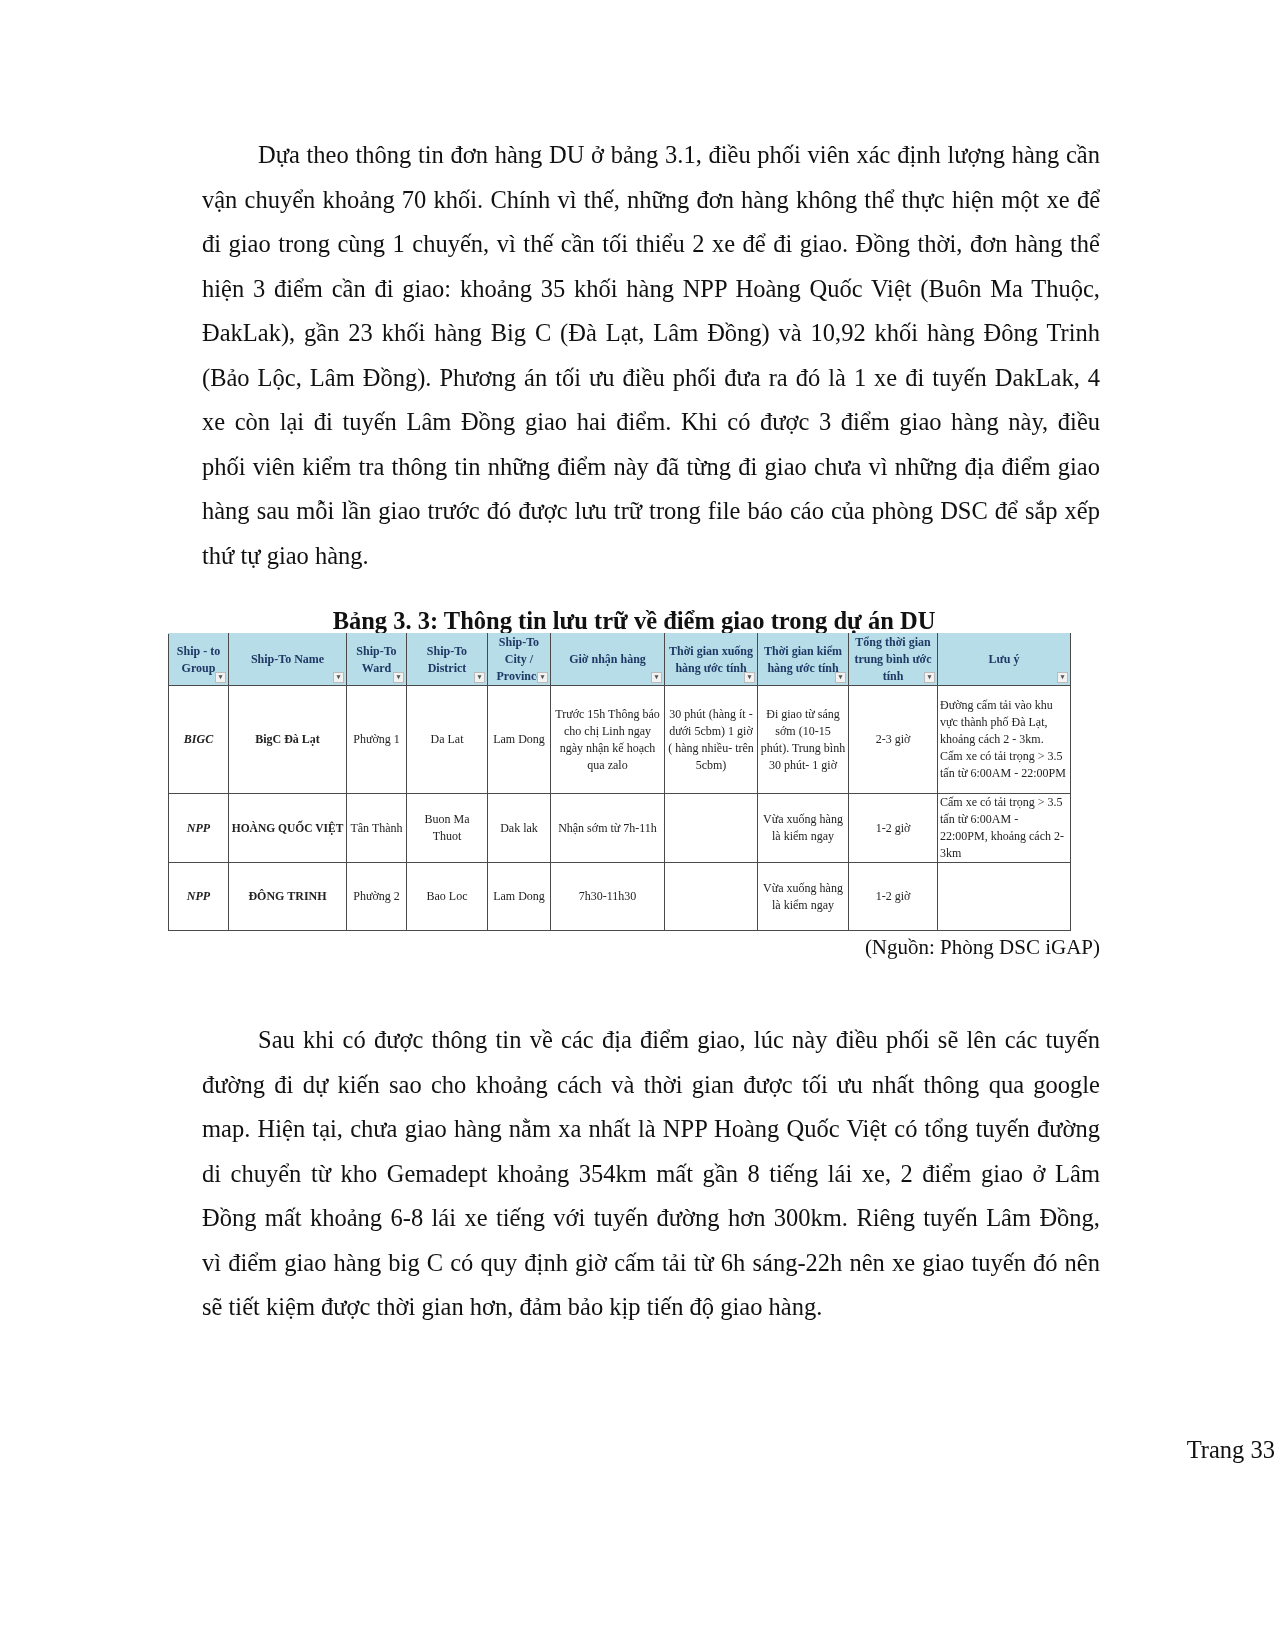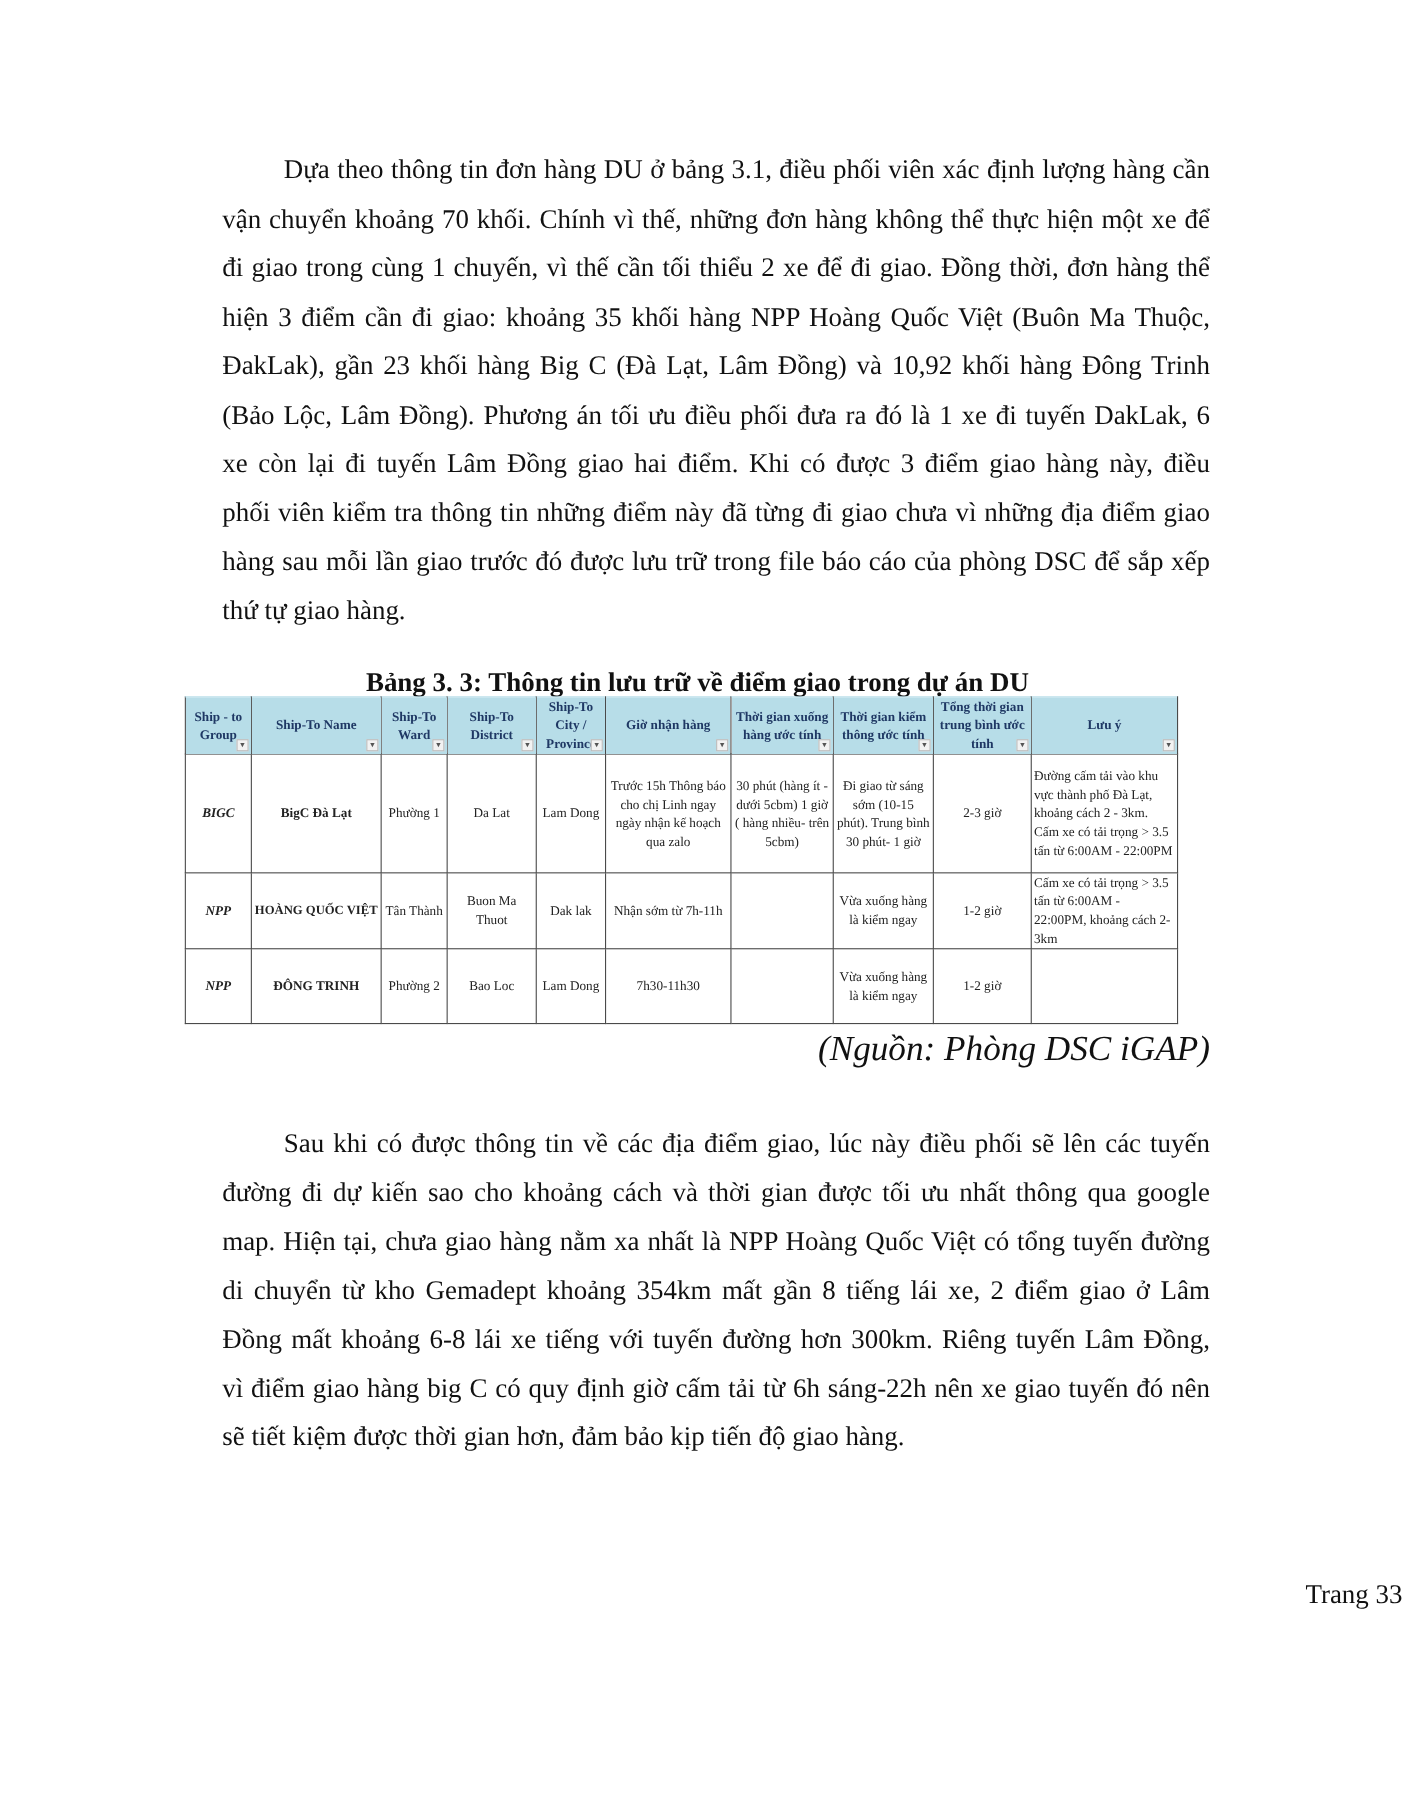--- a/index.html
+++ b/index.html
@@ -7,21 +7,21 @@
          font-family: "Liberation Serif", serif; color: #111; }
   .para { position: absolute; left: 168px; width: 932px; font-size: 24.5px;
           line-height: 44.5px; text-align: justify; margin: 0; }
   .para .indent { display: inline-block; width: 56px; }
   .para-line { display: block; text-align: justify; text-align-last: justify; white-space: nowrap; margin-left: 34px; }
   .para-line.last { text-align-last: left; }
   #p1 { top: 133px; }
   #p2 { top: 1018px; }
   .caption { position: absolute; top: 583px; left: 168px; width: 932px; text-align: center;
              font-weight: bold; font-size: 24.5px; margin-top: 24px; }
-  .source { position: absolute; top: 935px; right: 175px; font-style: italic; font-size: 32px; }
+  .source { position: absolute; top: 935px; right: 175px; font-size: 21px; }
   .page-num { position: absolute; top: 1436px; left: 0; width: 1275px; text-align: right; font-size: 24.5px; }
   table.t { position: absolute; top: 633px; left: 168px; border-collapse: collapse;
             font-size: 12px; line-height: 17px; table-layout: fixed; }
   table.t th { background: #b7dde8; color: #1f3864; font-weight: bold; border: 1px solid #4a4a4a;
                border-top: 1px solid #b7dde8; height: 48px; padding: 0 3px; position: relative; text-align: center; vertical-align: middle; }
   table.t td { border: 1px solid #4a4a4a; text-align: center; vertical-align: middle; padding: 0 2px; color: #222; }
   table.t td.group { font-weight: bold; font-style: italic; }
   table.t td.name { font-weight: bold; }
   table.t td.note { text-align: left; }
   .dd { position: absolute; right: 2px; bottom: 2px; width: 9px; height: 9px; background: #f2f2f2;
@@ -32,21 +32,21 @@
 </style>
 </head>
 <body>
 
 <div class="para" id="p1">
   <span class="para-line"><span class="indent"></span><span>Dựa theo thông tin đơn hàng DU ở bảng 3.1, điều phối viên xác định lượng hàng cần</span></span>
   <span class="para-line">vận chuyển khoảng 70 khối. Chính vì thế, những đơn hàng không thể thực hiện một xe để</span>
   <span class="para-line">đi giao trong cùng 1 chuyến, vì thế cần tối thiểu 2 xe để đi giao. Đồng thời, đơn hàng thể</span>
   <span class="para-line">hiện 3 điểm cần đi giao: khoảng 35 khối hàng NPP Hoàng Quốc Việt (Buôn Ma Thuộc,</span>
   <span class="para-line">ĐakLak), gần 23 khối hàng Big C (Đà Lạt, Lâm Đồng) và 10,92 khối hàng Đông Trinh</span>
-  <span class="para-line">(Bảo Lộc, Lâm Đồng). Phương án tối ưu điều phối đưa ra đó là 1 xe đi tuyến DakLak, 6</span>
+  <span class="para-line">(Bảo Lộc, Lâm Đồng). Phương án tối ưu điều phối đưa ra đó là 1 xe đi tuyến DakLak, 4</span>
   <span class="para-line">xe còn lại đi tuyến Lâm Đồng giao hai điểm. Khi có được 3 điểm giao hàng này, điều</span>
   <span class="para-line">phối viên kiểm tra thông tin những điểm này đã từng đi giao chưa vì những địa điểm giao</span>
   <span class="para-line">hàng sau mỗi lần giao trước đó được lưu trữ trong file báo cáo của phòng DSC để sắp xếp</span>
   <span class="para-line last">thứ tự giao hàng.</span>
 </div>
 
 <div class="caption">Bảng 3. 3: Thông tin lưu trữ về điểm giao trong dự án DU</div>
 
 <table class="t">
   <colgroup>
@@ -63,21 +63,21 @@
   </colgroup>
   <thead>
     <tr>
       <th><span>Ship - to Group</span><span class="dd">▾</span></th>
       <th><span>Ship-To Name</span><span class="dd">▾</span></th>
       <th><span>Ship-To Ward</span><span class="dd">▾</span></th>
       <th><span>Ship-To District</span><span class="dd">▾</span></th>
       <th><span>Ship-To City / Province</span><span class="dd">▾</span></th>
       <th><span>Giờ nhận hàng</span><span class="dd">▾</span></th>
       <th><span>Thời gian xuống hàng ước tính</span><span class="dd">▾</span></th>
-      <th><span>Thời gian kiểm thông ước tính</span><span class="dd">▾</span></th>
+      <th><span>Thời gian kiểm hàng ước tính</span><span class="dd">▾</span></th>
       <th><span>Tổng thời gian trung bình ước tính</span><span class="dd">▾</span></th>
       <th><span>Lưu ý</span><span class="dd">▾</span></th>
     </tr>
   </thead>
   <tbody>
     <tr class="row1">
       <td class="group">BIGC</td>
       <td class="name">BigC Đà Lạt</td>
       <td>Phường 1</td>
       <td>Da Lat</td>

